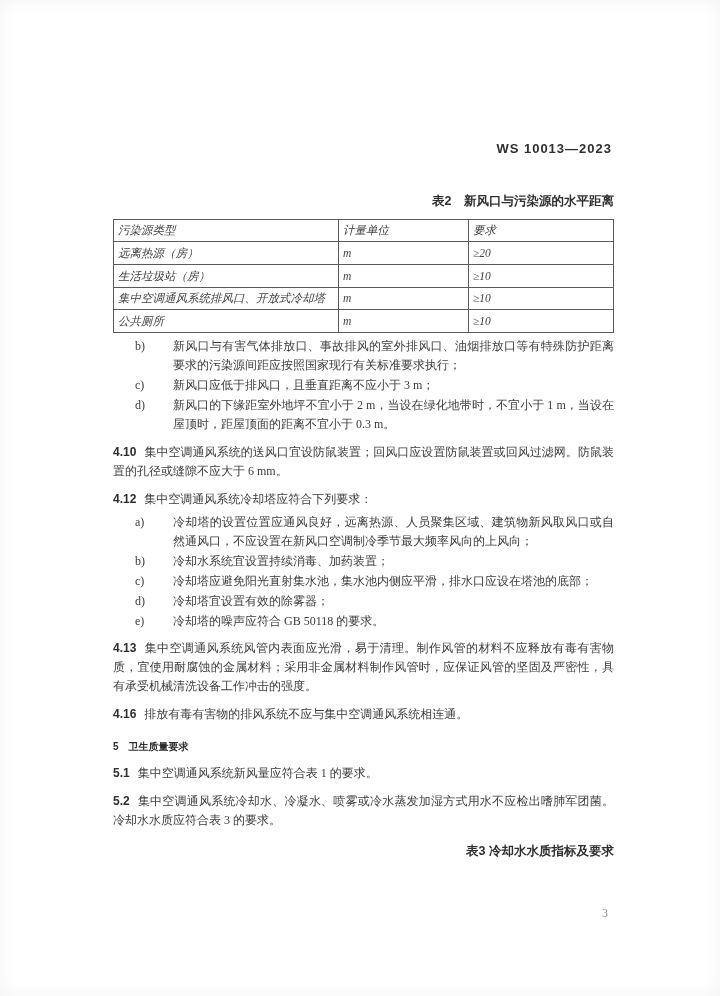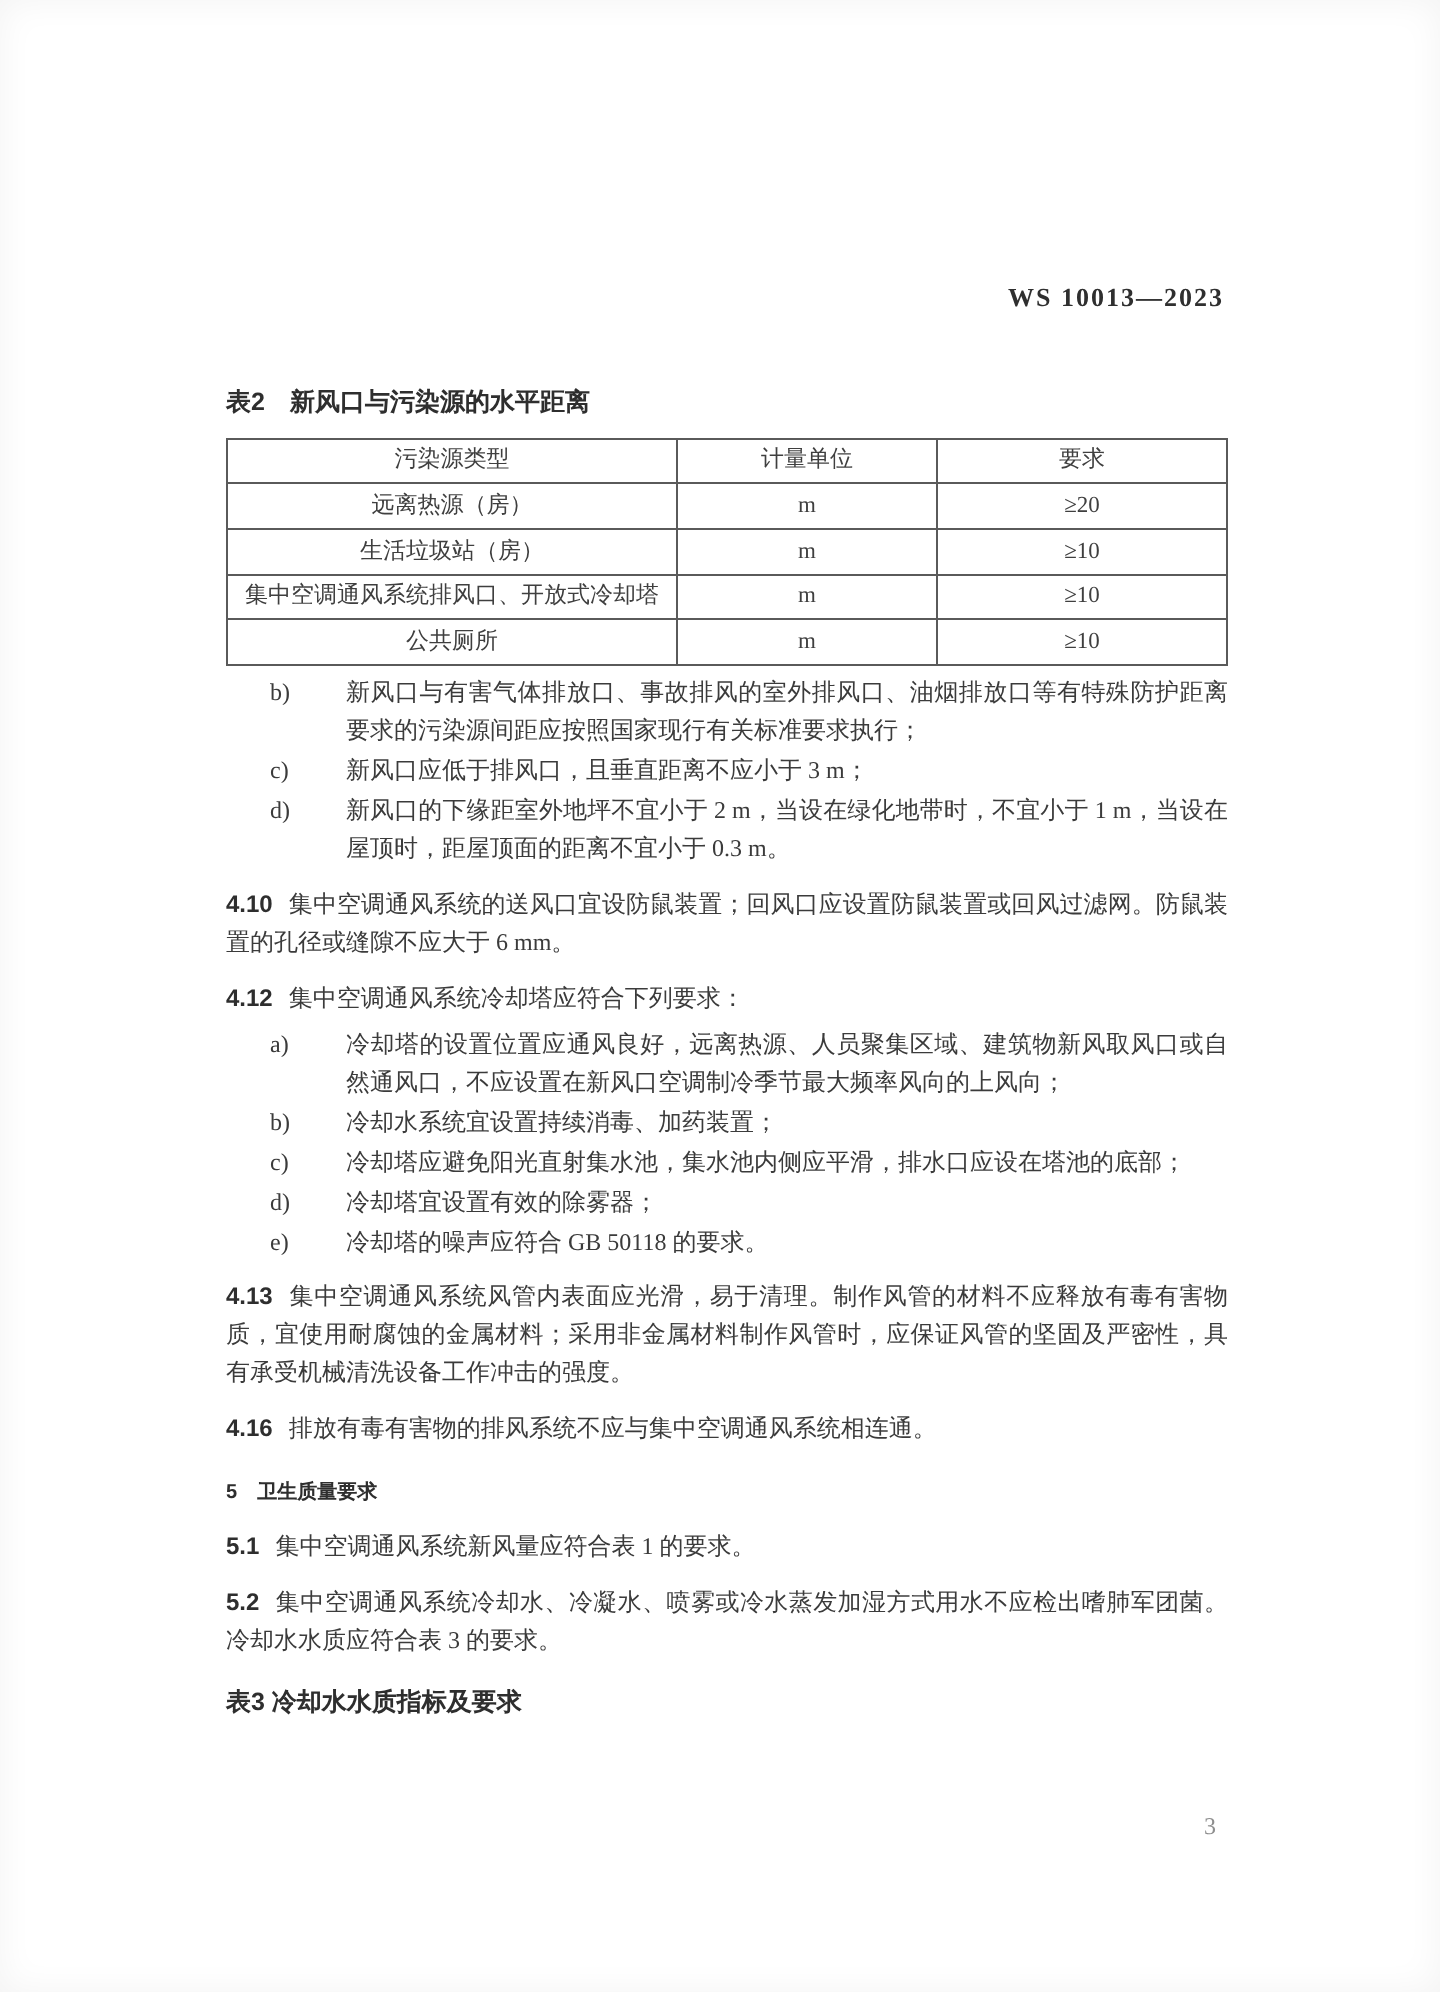--- a/index.html
+++ b/index.html
@@ -9,36 +9,36 @@
     width:720px; height:996px;
     margin:0 auto;
     background:#ffffff;
     box-shadow: inset 0 0 18px rgba(0,0,0,0.05);
     font-family:"Liberation Serif","DejaVu Serif",serif;
     color:#3b3b3b;
     overflow:hidden;
   }
   .std-number {
     position:absolute; top:141px; right:108px;
-    font-family:Liberation Serif, serif;
+    font-family:Liberation Sans, sans-serif;
     font-weight:bold; font-size:13px; letter-spacing:1px; color:#2f2f2f;
   }
   .content {
     position:absolute; top:192px; left:113px; width:501px;
     font-size:12px; line-height:1.58; text-align:justify;
   }
   .tbl-title {
-    text-align:left; font-weight:bold; font-size:12.5px;
+    text-align:right; font-weight:bold; font-size:12.5px;
     font-family:"Liberation Sans","DejaVu Sans",sans-serif;
     color:#2e2e2e; margin-bottom:7px;
   }
   table.std {
     width:100%; border-collapse:collapse;
     border:1.6px solid #4a4a4a;
-    font-size:11.5px; text-align:center; color:#3f3f3f;
+    font-size:11.5px; text-align:left; color:#3f3f3f;font-style:italic;
   }
   table.std th, table.std td {
     border:1px solid #5a5a5a; font-weight:normal;
     padding:2.5px 4px; line-height:1.45;
   }
   .para { margin-top:9px; }
   .num {
     font-family:"Liberation Sans","DejaVu Sans",sans-serif;
     font-weight:bold; color:#2e2e2e; margin-right:8px;
   }

